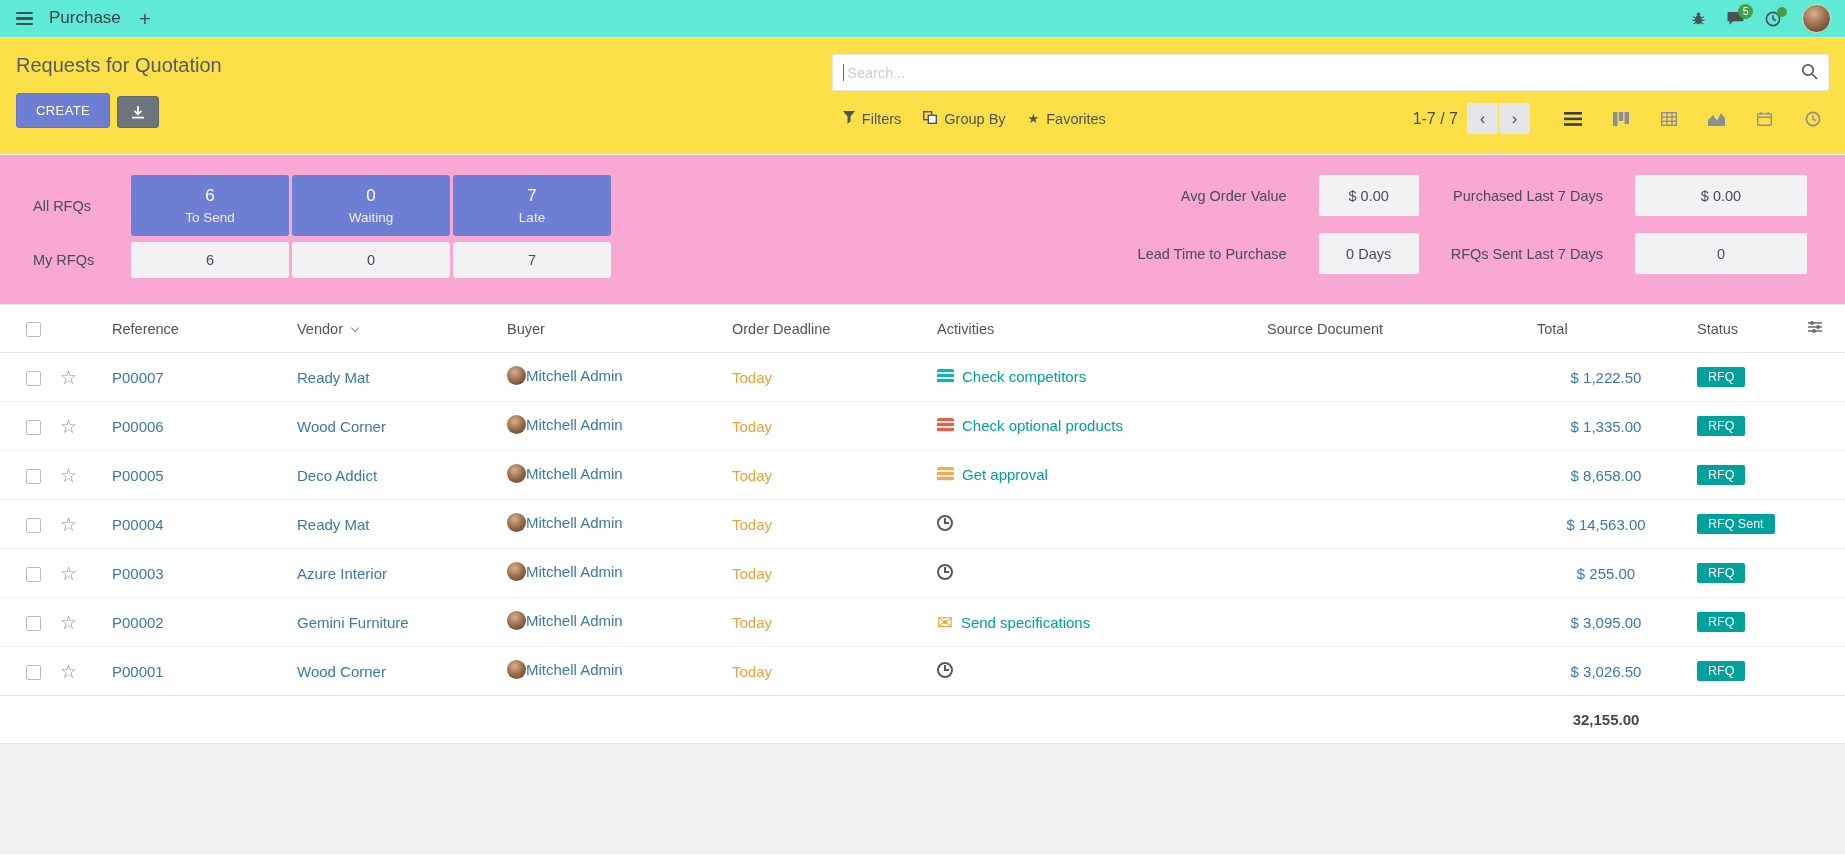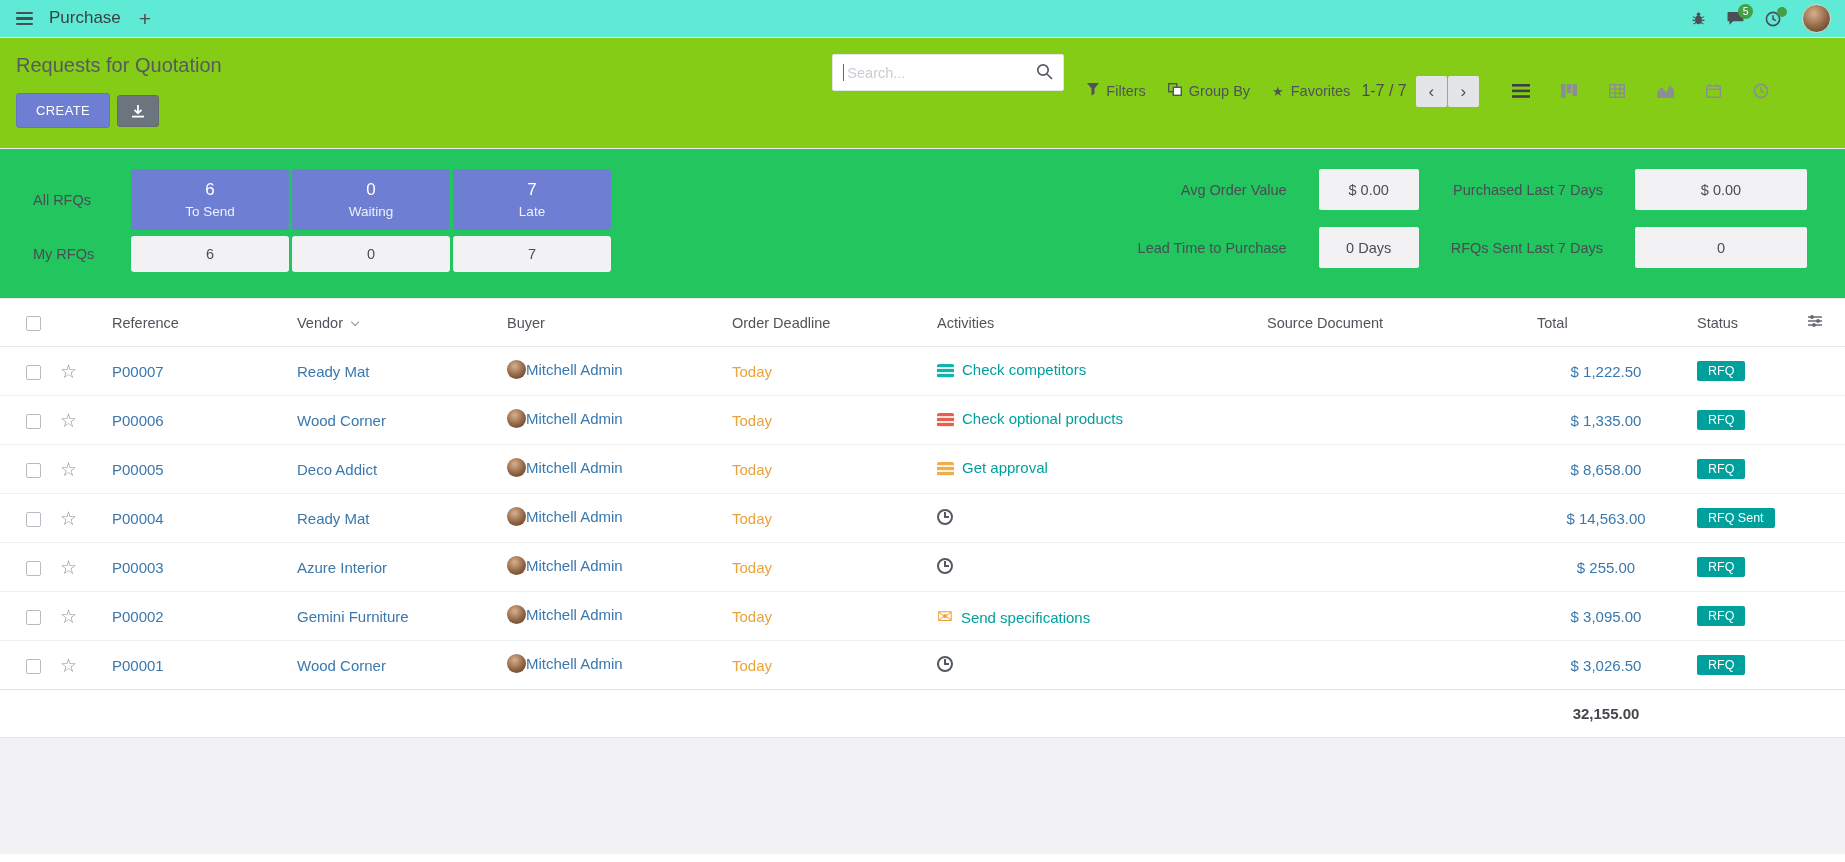--- a/index.html
+++ b/index.html
@@ -44,36 +44,36 @@
     width: 29px; height: 29px; border-radius: 50%;
     background: radial-gradient(circle at 40% 32%, #d9b08c 0%, #8f6546 55%, #553823 100%);
     border: 1px solid #d8d8d8;
   }
 
   
   .control-panel {
     display: flex;
     padding: 16px 16px 20px 16px;
     border-bottom: 1px solid #ececee;
-    background: #84cc16;
+    background: #fde047;
   }
   .cp-left { width: 45%; display: flex; flex-direction: column; gap: 16px; }
   .cp-title { font-size: 20px; font-weight: 400; color: #565b63; margin: 0; }
-  .cp-buttons { display: flex; gap: 7px; align-items: center; }
+  .cp-buttons { display: flex; gap: 7px; align-items: flex-end; }
   .btn-create {
     background: #6d7ed3; color: #fff; border: 1px solid #6273c9;
     font-size: 13px; font-weight: 500; letter-spacing: .4px;
     padding: 9px 19px; border-radius: 3px;
     font-family: "Liberation Sans", sans-serif;
   }
   .btn-download {
     background: #6c757d; border: 1px solid #636b72; border-radius: 3px;
     padding: 8px 13px; display: inline-flex; align-items: center;
   }
-  .cp-right { flex: 1; display: flex; flex-direction: row; gap: 12px; }
+  .cp-right { flex: 1; display: flex; flex-direction: column; gap: 12px; }
   .searchbox {
     display: flex; align-items: center;
     height: 37px; background: #fff;
     border: 1px solid #e3e5ea; border-radius: 2px;
     padding: 0 10px;
   }
   .search-caret { width: 1.5px; height: 17px; background: #3e6fae; margin-right: 1px; }
   .searchbox input {
     flex: 1; border: none; outline: none; font-size: 14.5px;
     font-family: "Liberation Sans", sans-serif; color: #4a4d52; background: transparent;
@@ -95,21 +95,21 @@
     font-size: 17px; color: #4a4d52; line-height: 1;
     display: inline-flex; align-items: center; justify-content: center;
   }
   .view-switcher { display: flex; gap: 15px; margin-left: 26px; }
   .vs-btn {
     width: 33px; height: 31px; background: transparent; border: none;
     display: inline-flex; align-items: center; justify-content: center;
   }
 
   
-  .dashboard { display: flex; padding: 20px 20px 26px 33px; background: #22c55e; }
+  .dashboard { display: flex; padding: 20px 20px 26px 33px; background: #f9a8d4; }
   .dash-left { display: grid; grid-template-columns: 98px auto; row-gap: 6px; align-items: center; }
   .dash-label { font-size: 14.5px; color: #4a4d52; }
   .stat-row { display: flex; }
   .stat-box {
     width: 158px; height: 61px; margin-right: 3px;
     background: #6d7ed3; color: #fff; border-radius: 3px;
     display: flex; flex-direction: column; align-items: center; justify-content: center;
   }
   .stat-value { font-size: 17px; }
   .stat-label { font-size: 13.5px; margin-top: 4px; color: #eef0fb; }
@@ -145,21 +145,21 @@
   }
   .star { font-size: 19px; color: #8a8f98; line-height: 1; }
   .link { color: #3a78ad; }
   .buyer-wrap { display: inline-flex; align-items: center; }
   .avatar-sm {
     width: 19px; height: 19px; border-radius: 50%;
     background: radial-gradient(circle at 40% 32%, #d9b08c 0%, #8f6546 55%, #553823 100%);
     flex: 0 0 19px;
   }
   .deadline { color: #e8a33d; }
-  .activity-wrap { display: inline-flex; align-items: flex-end; gap: 8px; }
+  .activity-wrap { display: inline-flex; align-items: center; gap: 8px; }
   .act-label { color: #00a09d; }
   .act-ic { display: inline-block; vertical-align: middle; }
   .icon-tasks-teal  { width: 17px; height: 14px; border-radius: 2px;
     background: repeating-linear-gradient(#12b3a8 0 3px, #d8f3f1 3px 5px); }
   .icon-tasks-red   { width: 17px; height: 14px; border-radius: 2px;
     background: repeating-linear-gradient(#e9604a 0 3px, #fbe3df 3px 5px); }
   .icon-tasks-yellow{ width: 17px; height: 14px; border-radius: 2px;
     background: repeating-linear-gradient(#f0ad4e 0 3px, #fdf0da 3px 5px); }
   .icon-clock {
     width: 16px; height: 16px; border: 2px solid #555a60; border-radius: 50%;

